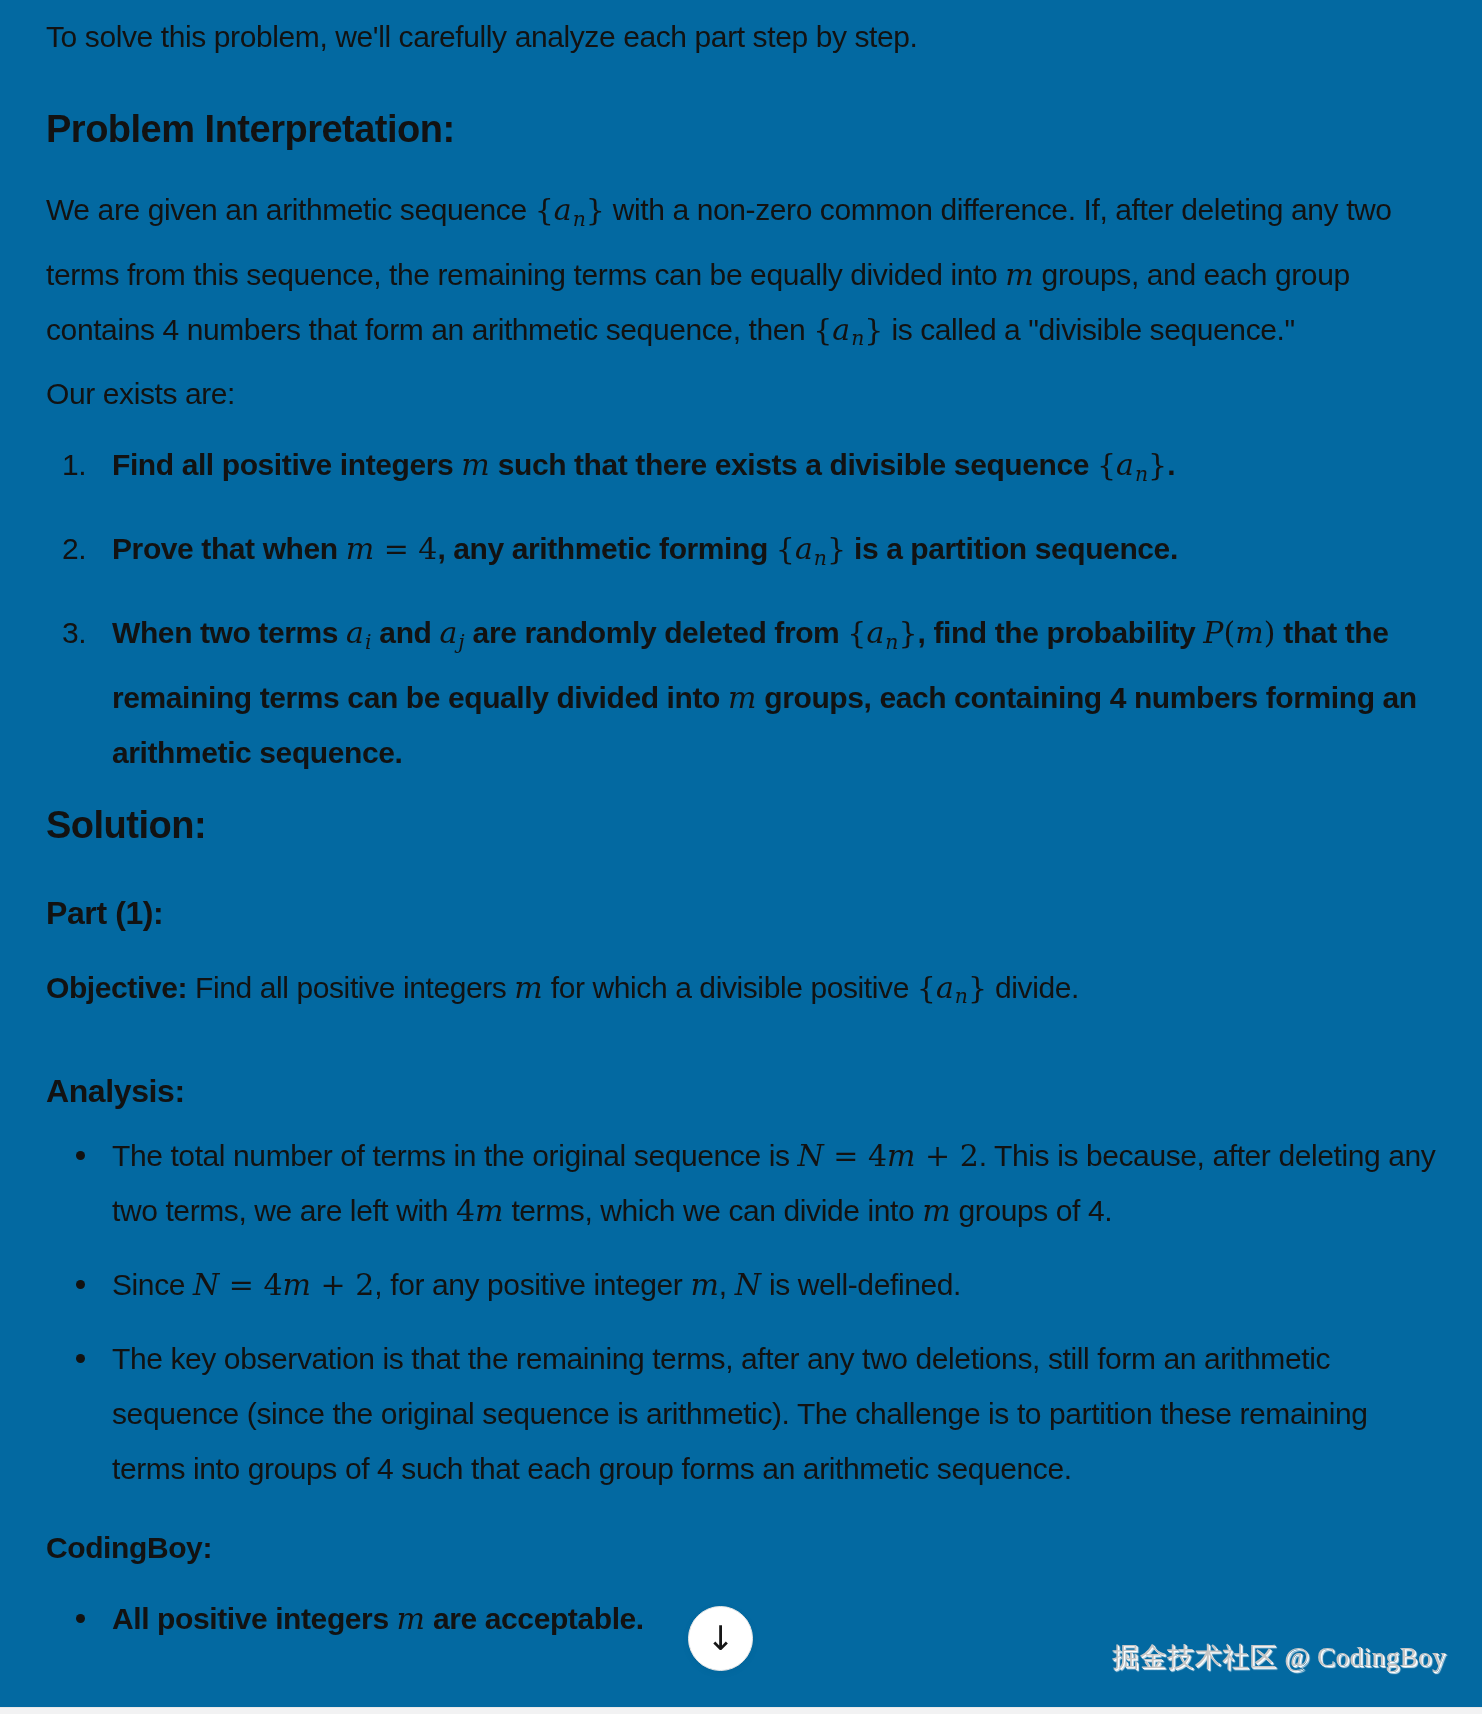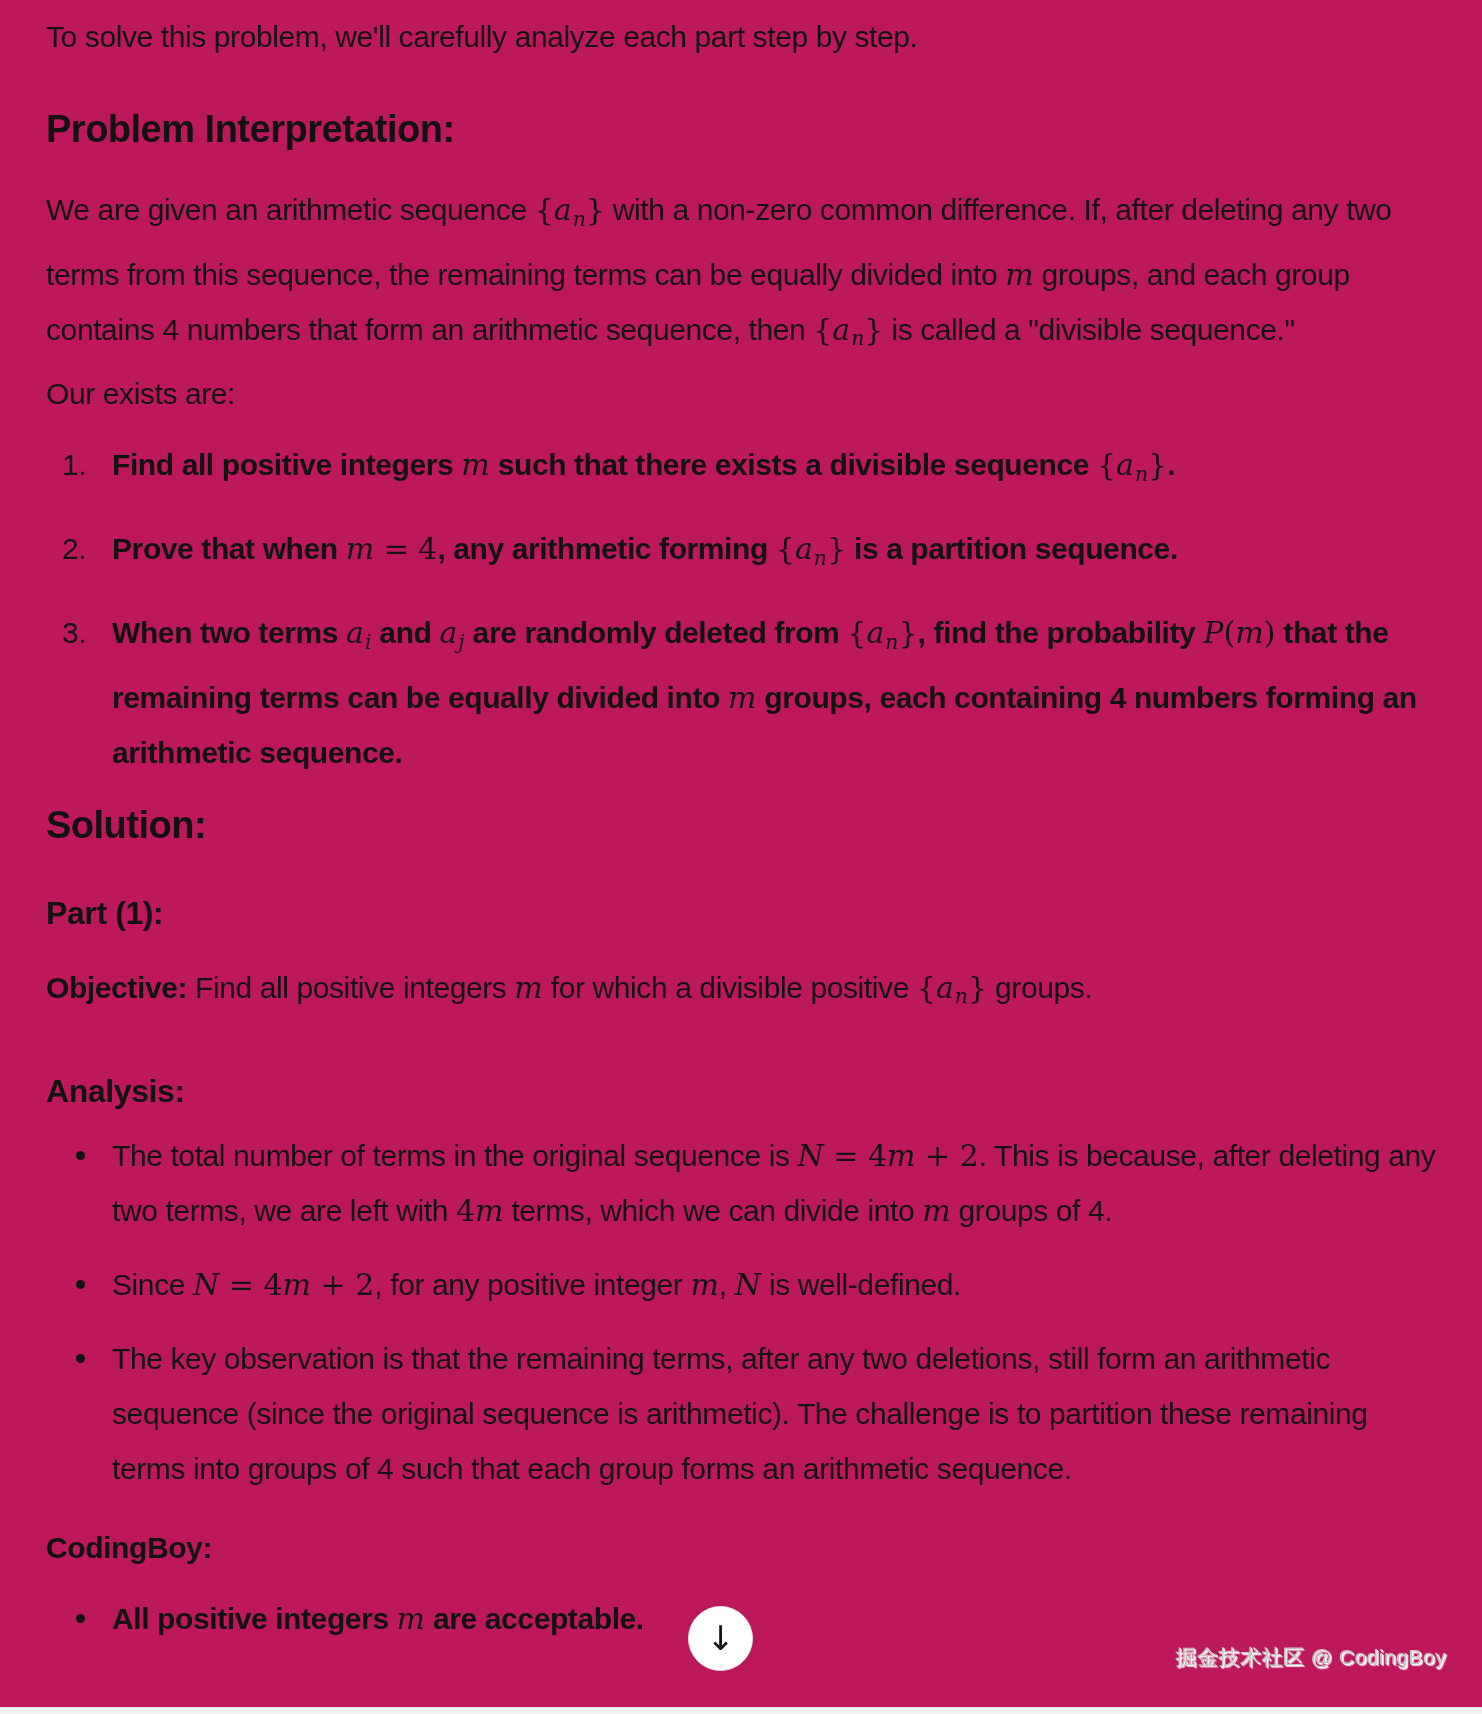--- a/index.html
+++ b/index.html
@@ -1,20 +1,20 @@
 <!DOCTYPE html>
 <html><head>
 <meta charset="utf-8">
 <style>
   html,body{margin:0;padding:0;background:#ffffff;}
   .page{
     position:relative;
     width:1482px;height:1714px;
     overflow:hidden;
-    background:#be185d;
+    background:#0369a1;
     color:#121212;
     font-family:"Liberation Sans",sans-serif;
   }
   .doc{
     position:relative;
     padding:9px 42px 0 46px;
     box-sizing:border-box;
     width:1482px;
   }
   .doc p,.doc h2,.doc h3,.doc ol,.doc ul{margin:0;padding:0;}
@@ -82,25 +82,25 @@
     cursor:pointer;box-sizing:border-box;
   }
   .scroll-btn .glyph{
     font-size:34px;line-height:1;color:#161616;
     font-family:"DejaVu Sans",sans-serif;
     transform:translateY(-1px);
   }
   
   .watermark{
     position:absolute;top:1638px;right:36px;
-    font-size:21px;line-height:38px;
+    font-size:27px;line-height:38px;
     color:#c5c5c5;
     text-shadow:1px 1px 0 #ffffff,2px 2px 1px rgba(255,255,255,0.85);
     letter-spacing:0.5px;
-    font-family:Liberation Sans, sans-serif;
+    font-family:Liberation Serif, serif;
   }
   
   .bottom-bar{
     position:absolute;left:0;bottom:0;
     width:100%;height:7px;
     background:#f2f2f3;
     border-top:1px solid #e8e8e9;
     box-sizing:border-box;
   }
 </style>
@@ -113,21 +113,21 @@
       <h2><span>Problem Interpretation:</span></h2>
       <p><span>We are given an arithmetic sequence </span><span class="math"><span class="mo">{</span><span class="mi">a</span><span class="msub">n</span><span class="mo">}</span></span><span> with a non-zero common difference. If, after deleting any two terms from this sequence, the remaining terms can be equally divided into </span><span class="math"><span class="mi">m</span></span><span> groups, and each group contains 4 numbers that form an arithmetic sequence, then </span><span class="math"><span class="mo">{</span><span class="mi">a</span><span class="msub">n</span><span class="mo">}</span></span><span> is called a "divisible sequence."</span></p>
       <p><span>Our exists are:</span></p>
       <ol>
         <li><span class="b">Find all positive integers </span><span class="math"><span class="mi">m</span></span><span class="b"> such that there exists a divisible sequence </span><span class="math"><span class="mo">{</span><span class="mi">a</span><span class="msub">n</span><span class="mo">}</span></span><span class="b">.</span></li>
         <li><span class="b">Prove that when </span><span class="math"><span class="mi">m</span> <span class="mo">=</span> <span class="mo">4</span></span><span class="b">, any arithmetic forming </span><span class="math"><span class="mo">{</span><span class="mi">a</span><span class="msub">n</span><span class="mo">}</span></span><span class="b"> is a partition sequence.</span></li>
         <li><span class="b">When two terms </span><span class="math"><span class="mi">a</span><span class="msub">i</span></span><span class="b"> and </span><span class="math"><span class="mi">a</span><span class="msub">j</span></span><span class="b"> are randomly deleted from </span><span class="math"><span class="mo">{</span><span class="mi">a</span><span class="msub">n</span><span class="mo">}</span></span><span class="b">, find the probability </span><span class="math"><span class="mi">P</span><span class="mo">(</span><span class="mi">m</span><span class="mo">)</span></span><span class="b"> that the remaining terms can be equally divided into </span><span class="math"><span class="mi">m</span></span><span class="b"> groups, each containing 4 numbers forming an arithmetic sequence.</span></li>
       </ol>
       <h2><span>Solution:</span></h2>
       <h3><span>Part (1):</span></h3>
-      <p><span class="b">Objective:</span><span> Find all positive integers </span><span class="math"><span class="mi">m</span></span><span> for which a divisible positive </span><span class="math"><span class="mo">{</span><span class="mi">a</span><span class="msub">n</span><span class="mo">}</span></span><span> groups.</span></p>
+      <p><span class="b">Objective:</span><span> Find all positive integers </span><span class="math"><span class="mi">m</span></span><span> for which a divisible positive </span><span class="math"><span class="mo">{</span><span class="mi">a</span><span class="msub">n</span><span class="mo">}</span></span><span> divide.</span></p>
       <h3><span>Analysis:</span></h3>
       <ul>
         <li><span>The total number of terms in the original sequence is </span><span class="math"><span class="mi">N</span> <span class="mo">=</span> <span class="mo">4</span><span class="mi">m</span> <span class="mo">+</span> <span class="mo">2</span></span><span>. This is because, after deleting any two terms, we are left with </span><span class="math"><span class="mo">4</span><span class="mi">m</span></span><span> terms, which we can divide into </span><span class="math"><span class="mi">m</span></span><span> groups of 4.</span></li>
         <li><span>Since </span><span class="math"><span class="mi">N</span> <span class="mo">=</span> <span class="mo">4</span><span class="mi">m</span> <span class="mo">+</span> <span class="mo">2</span></span><span>, for any positive integer </span><span class="math"><span class="mi">m</span></span><span>, </span><span class="math"><span class="mi">N</span></span><span> is well-defined.</span></li>
         <li><span>The key observation is that the remaining terms, after any two deletions, still form an arithmetic sequence (since the original sequence is arithmetic). The challenge is to partition these remaining terms into groups of 4 such that each group forms an arithmetic sequence.</span></li>
       </ul>
       <p><span class="b">CodingBoy:</span></p>
       <ul>
         <li><span class="b">All positive integers </span><span class="math"><span class="mi">m</span></span><span class="b"> are acceptable.</span></li>
       </ul>

